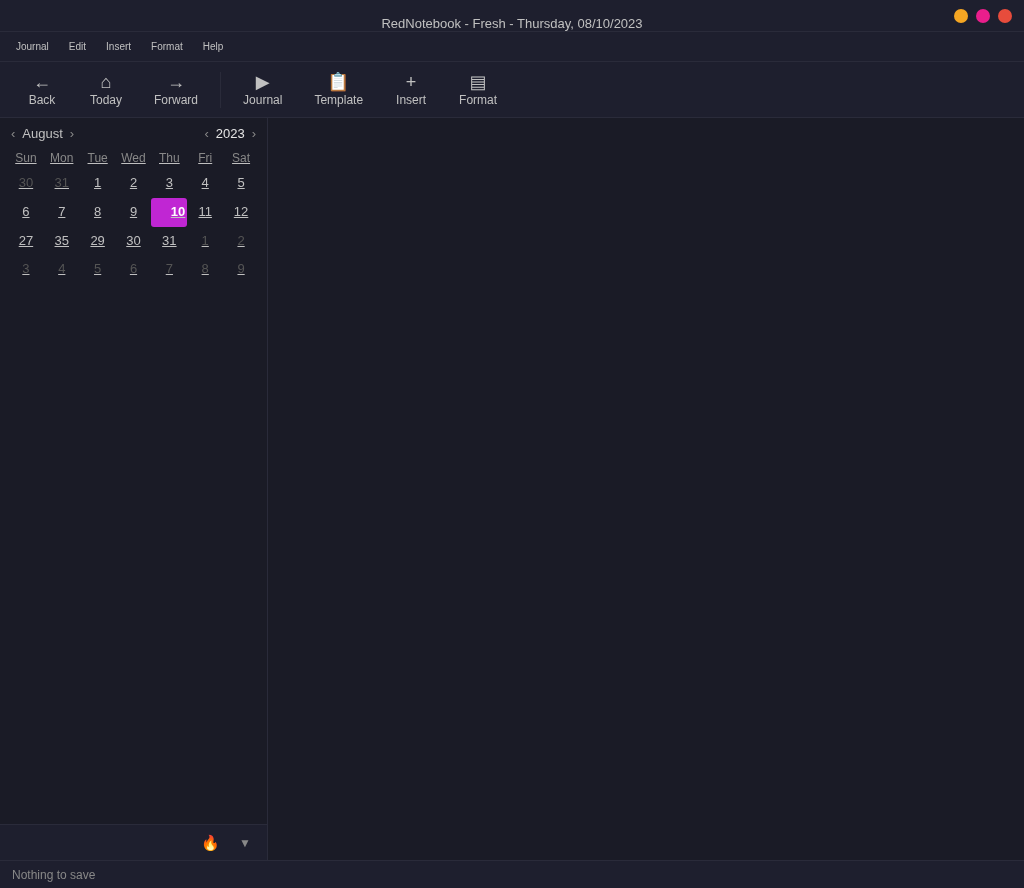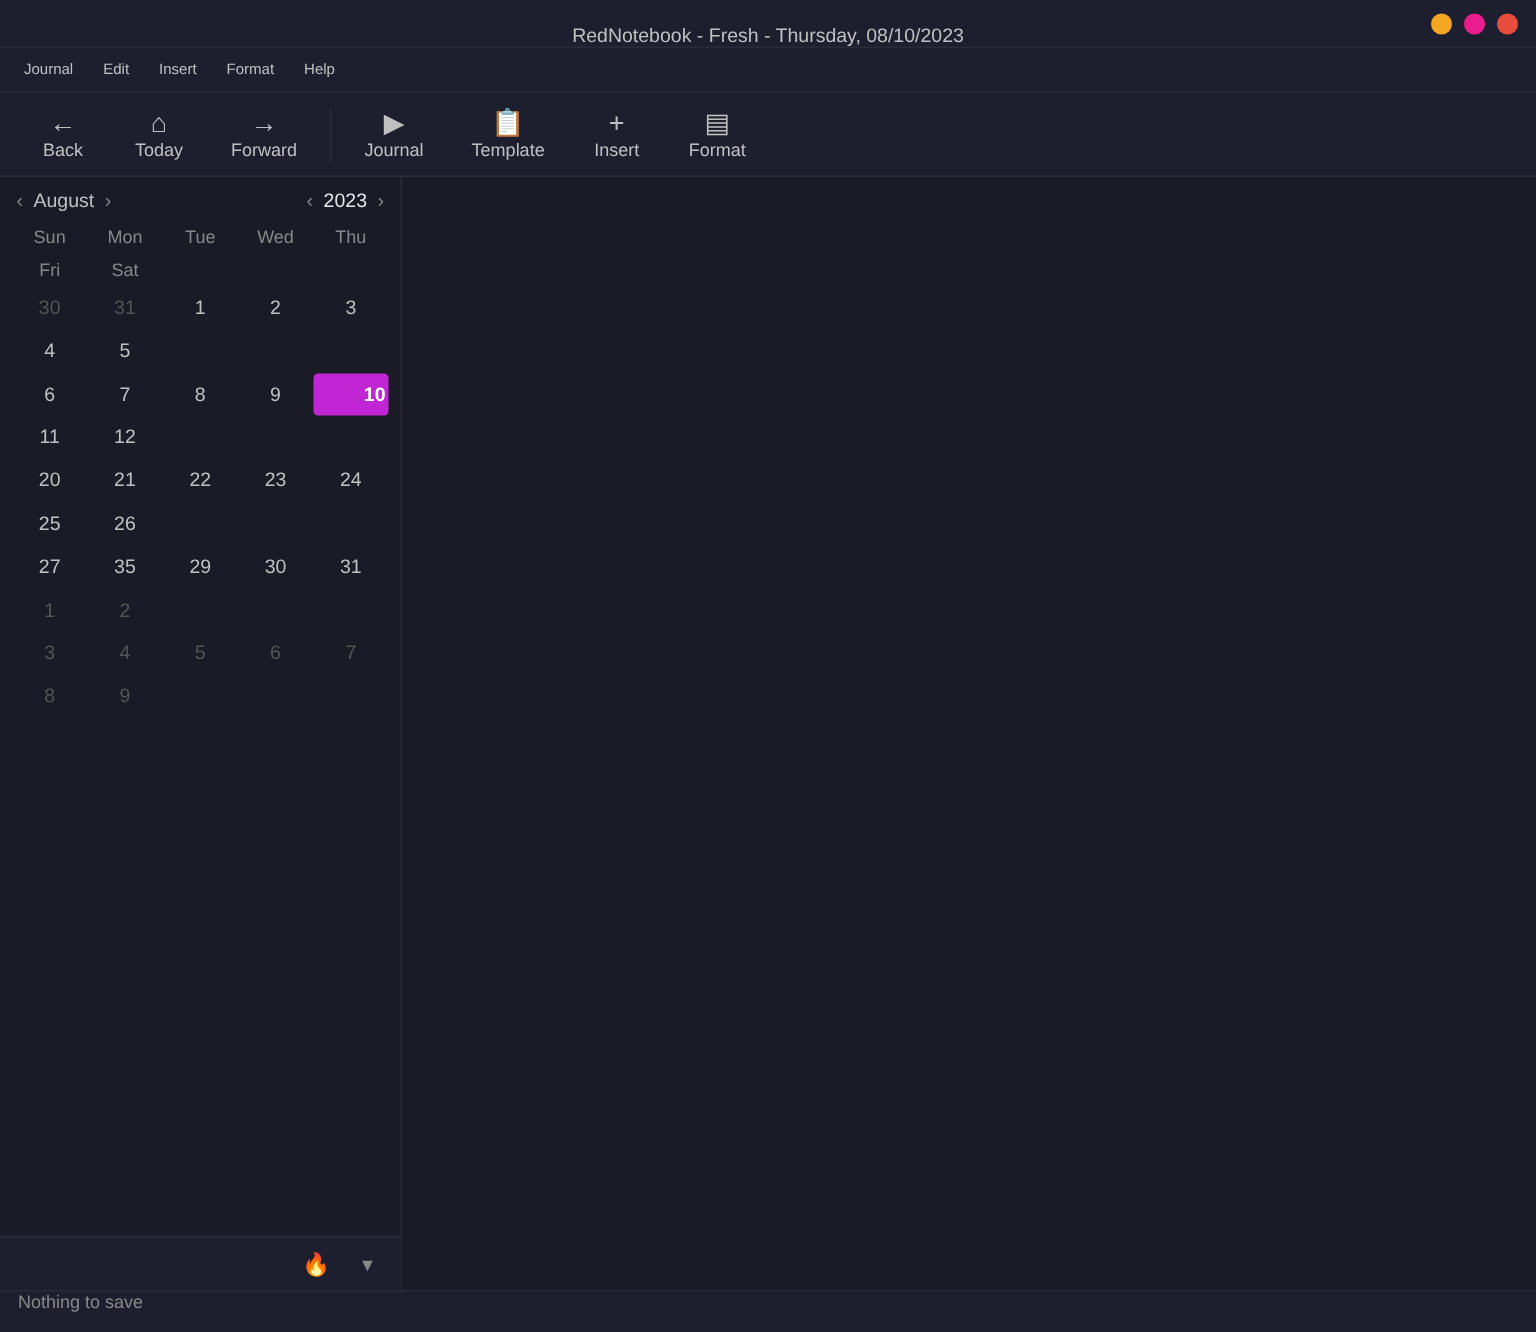--- a/index.html
+++ b/index.html
@@ -165,22 +165,23 @@
       color: #e5e5e5;
       font-weight: 500;
     }
 
     #cal-grid {
       width: 100%;
     }
 
     .cal-row {
       display: grid;
-      grid-template-columns: repeat(5, 1fr);
+      grid-template-columns: repeat(7, 1fr);
       text-align: center;
+      text-decoration: underline;
     }
 
     .cal-cell {
       padding: 4px 2px;
       font-size: 13px;
       color: #c0c0c0;
       cursor: pointer;
       border-radius: 3px;
       line-height: 1.6;
     }
@@ -242,21 +243,21 @@
       flex: 1;
       background: #1a1b26;
     }
 
     
     #status-bar {
       height: 28px;
       background: #1e1f2e;
       border-top: 1px solid #2a2b3a;
       display: flex;
-      align-items: flex-start;
+      align-items: center;
       padding: 0 12px;
       color: #888;
       font-size: 12px;
     }
 
     
     .flame-icon {
       color: #e67e22;
       font-size: 15px;
     }
@@ -359,29 +360,20 @@
               <span class="cal-cell">5</span>
             </div>
             <div class="cal-row">
               <span class="cal-cell">6</span>
               <span class="cal-cell">7</span>
               <span class="cal-cell">8</span>
               <span class="cal-cell">9</span>
               <span class="cal-cell cal-today">10</span>
               <span class="cal-cell">11</span>
               <span class="cal-cell">12</span>
-            </div>
-            <div class="cal-row">
-              <span class="cal-cell">20</span>
-              <span class="cal-cell">21</span>
-              <span class="cal-cell">22</span>
-              <span class="cal-cell">23</span>
-              <span class="cal-cell">24</span>
-              <span class="cal-cell">25</span>
-              <span class="cal-cell">26</span>
             </div>
             <div class="cal-row">
               <span class="cal-cell">27</span>
               <span class="cal-cell">35</span>
               <span class="cal-cell">29</span>
               <span class="cal-cell">30</span>
               <span class="cal-cell">31</span>
               <span class="cal-cell cal-other-month">1</span>
               <span class="cal-cell cal-other-month">2</span>
             </div>

